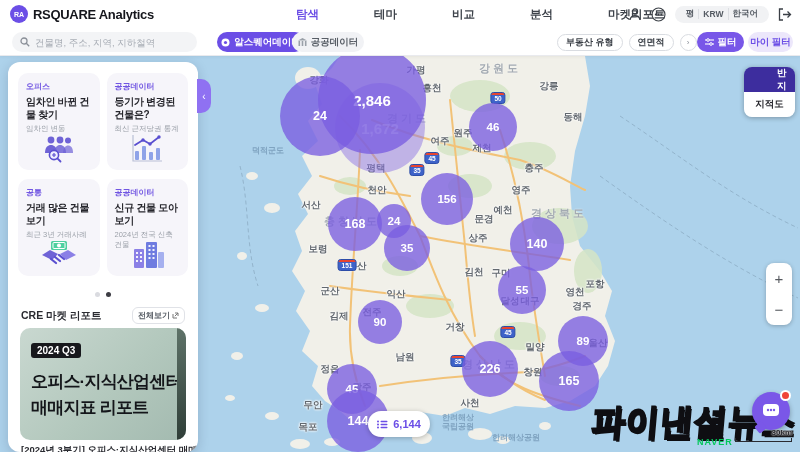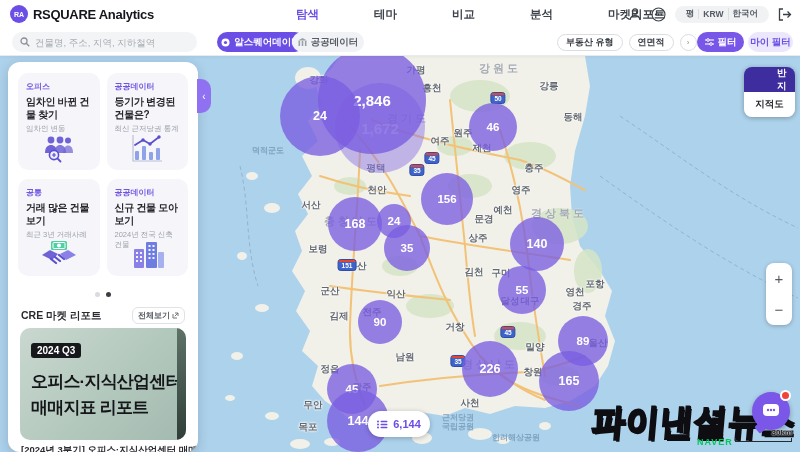--- a/index.html
+++ b/index.html
@@ -212,21 +212,21 @@
       <div class="mlabel city" style="left: 535px; top: 291px;">밀양</div>
       <div class="mlabel city" style="left: 405px; top: 301px;">남원</div>
       <div class="mlabel region" style="left: 490px; top: 308px;">경상남도</div>
       <div class="mlabel city" style="left: 533px; top: 316px;">창원</div>
       <div class="mlabel city" style="left: 598px; top: 287px;">울산</div>
       <div class="mlabel city" style="left: 362px; top: 331px;">광주</div>
       <div class="mlabel city" style="left: 470px; top: 347px;">사천</div>
       <div class="mlabel city" style="left: 313px; top: 349px;">무안</div>
       <div class="mlabel city" style="left: 308px; top: 371px;">목포</div>
       <div class="mlabel sea" style="left: 268px; top: 94px;">덕적군도</div>
-      <div class="mlabel sea" style="left: 458px; top: 361px;">근저당권</div>
+      <div class="mlabel sea" style="left: 458px; top: 361px;">한려해상</div>
       <div class="mlabel sea" style="left: 458px; top: 370px;">국립공원</div>
       <div class="mlabel sea" style="left: 516px; top: 381px;">한려해상공원</div>
     </div>
   <div id="shields">
       <div class="shield" style="left: 498px; top: 42px;">50</div>
       <div class="shield" style="left: 432px; top: 102px;">45</div>
       <div class="shield" style="left: 417px; top: 114px;">35</div>
       <div class="shield" style="left: 347px; top: 209px;">151</div>
       <div class="shield" style="left: 508px; top: 276px;">45</div>
       <div class="shield" style="left: 458px; top: 305px;">35</div>

